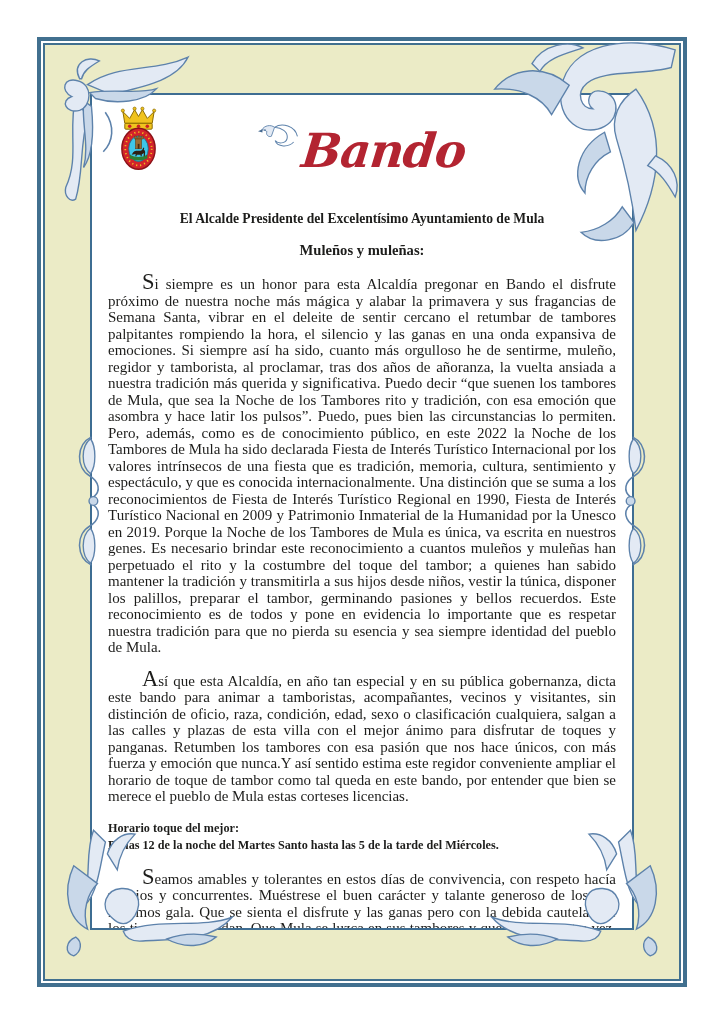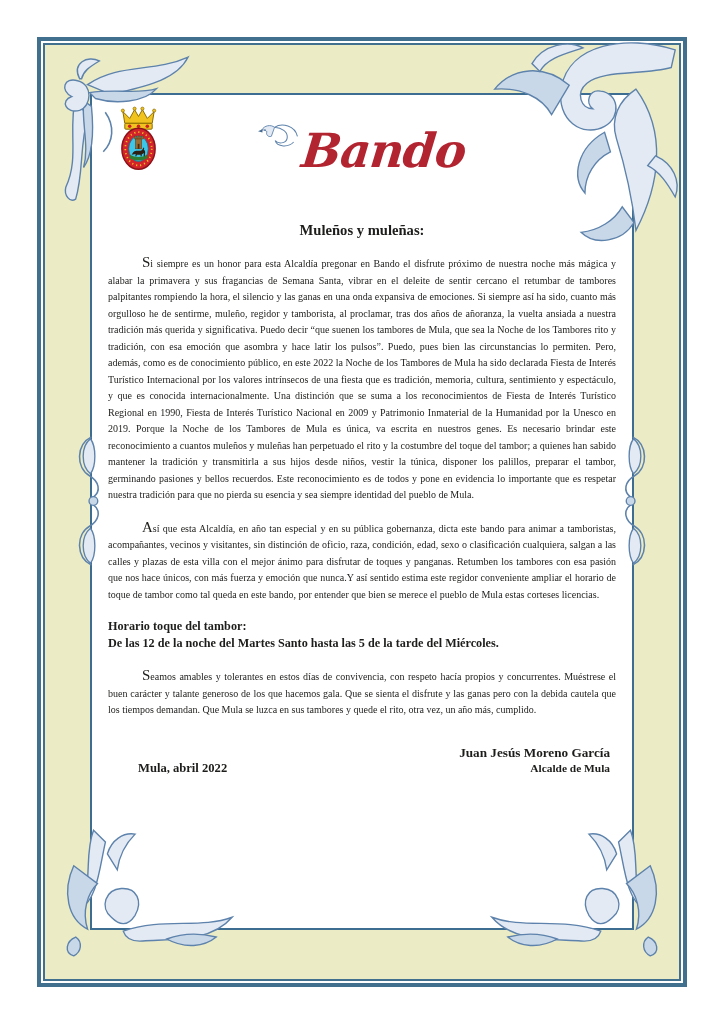--- a/index.html
+++ b/index.html
@@ -14,21 +14,21 @@
   
   .masthead{position:relative;height:112px;}
   .coat{position:absolute;left:8px;top:10px;width:45px;height:66px;}
   .title-row{position:absolute;left:0;right:0;top:26px;text-align:center;white-space:nowrap;}
   .bird{display:inline-block;width:42px;height:28px;vertical-align:18px;margin-right:2px;}
   .bando{display:inline-block;font-family:"DejaVu Serif", serif;font-style:italic;font-weight:bold;
          font-size:47px;line-height:1;color:#b32431;letter-spacing:-1px;transform:skewX(-6deg);}
   .mayor-heading{text-align:center;font-weight:bold;font-size:13.6px;margin-top:4px;}
   .salutation{font-weight:bold;font-size:14.6px;margin-top:15px;text-align:center;}
   
-  .bodytext{margin:15px 0 0 0;text-align:justify;font-size:10px;line-height:16.5px;
+  .bodytext{margin:15px 0 0 0;text-align:justify;font-size:15px;line-height:16.5px;
             text-indent:34px;}
   .bodytext::first-letter{font-size:1.5em;}
   .schedule{margin-top:15px;font-weight:bold;font-size:12.2px;line-height:17px;}
   .schedule div{margin:0;}
   
   .footer{margin-top:26px;display:flex;justify-content:space-between;align-items:flex-end;}
   .place-date{margin-left:30px;font-size:12.6px;font-weight:600;}
   .signature{text-align:right;margin-right:6px;}
   .sig-name{font-weight:bold;font-size:13.2px;line-height:16px;}
   .sig-role{font-weight:bold;font-size:11.4px;line-height:15px;}
@@ -79,29 +79,30 @@
             <div class="title-row">
               <svg class="bird" viewBox="0 0 66 44">
                 <path class="o-st" d="M62,24 C58,8 38,2 26,10 C38,11 46,17 46,25 C46,34 34,38 27,31 C30,41 48,42 56,33" stroke-width="2"></path>
                 <path class="o-fl" d="M26,10 C20,5 10,7 6,14 C10,14 13,15 14,17 C12,21 16,26 21,24 Z"></path>
                 <path d="M7,13 L0,16 L7,18 Z" fill="#44688f"></path>
                 <circle cx="11" cy="14" r="1.2" fill="#44688f"></circle>
               </svg><span class="bando">Bando</span>
             </div>
           </div>
 
+          <div class="mayor-heading">El Alcalde Presidente del Excelentísimo Ayuntamiento de Mula</div>
 
           <div class="salutation">Muleños y muleñas:</div>
 
           <p class="bodytext">Si siempre es un honor para esta Alcaldía pregonar en Bando el disfrute próximo de nuestra noche más mágica y alabar la primavera y sus fragancias de Semana Santa, vibrar en el deleite de sentir cercano el retumbar de tambores palpitantes rompiendo la hora, el silencio y las ganas en una onda expansiva de emociones. Si siempre así ha sido, cuanto más orgulloso he de sentirme, muleño, regidor y tamborista, al proclamar, tras dos años de añoranza, la vuelta ansiada a nuestra tradición más querida y significativa. Puedo decir “que suenen los tambores de Mula, que sea la Noche de los Tambores rito y tradición, con esa emoción que asombra y hace latir los pulsos”. Puedo, pues bien las circunstancias lo permiten. Pero, además, como es de conocimiento público, en este 2022  la Noche de los Tambores de Mula ha sido declarada Fiesta de Interés Turístico Internacional por los valores intrínsecos de una fiesta que es tradición, memoria, cultura, sentimiento y espectáculo, y que es conocida internacionalmente.  Una distinción que se suma a los reconocimientos de Fiesta de Interés Turístico Regional en 1990, Fiesta de Interés Turístico Nacional en 2009 y Patrimonio Inmaterial de la Humanidad por la Unesco en 2019. Porque la Noche de los Tambores de Mula es única, va escrita en nuestros genes. Es necesario brindar este reconocimiento a cuantos muleños y muleñas han perpetuado el rito y la costumbre del toque del tambor; a quienes han sabido mantener la tradición y transmitirla a sus hijos desde niños, vestir la túnica, disponer los palillos, preparar el tambor, germinando pasiones y bellos recuerdos. Este reconocimiento es de todos y pone en evidencia lo importante que es respetar nuestra tradición para que no pierda su esencia y sea siempre identidad del pueblo de Mula.</p>
 
           <p class="bodytext">Así que esta Alcaldía, en año tan especial y en su pública gobernanza, dicta este bando para animar a tamboristas, acompañantes, vecinos y visitantes, sin distinción de oficio, raza, condición, edad, sexo o clasificación cualquiera, salgan a las calles y plazas de esta villa con el mejor ánimo  para disfrutar de toques y panganas. Retumben los tambores con esa pasión que nos hace únicos, con más fuerza y emoción que nunca.Y así sentido estima este regidor conveniente ampliar el horario de toque de tambor como tal queda en este bando, por entender que bien se merece el pueblo de Mula estas corteses licencias.</p>
 
           <div class="schedule">
-            <div>Horario toque del tambor:</div>
+            <div>Horario toque del mejor:</div>
             <div>De las 12 de la noche del Martes Santo hasta las 5 de la tarde del Miércoles.</div>
           </div>
 
           <p class="bodytext">Seamos amables y tolerantes en estos días de convivencia, con respeto hacía propios y concurrentes. Muéstrese el buen carácter y talante generoso de los que hacemos gala. Que se sienta el disfrute y las ganas pero con la debida cautela que los tiempos demandan. Que Mula se luzca en sus tambores y quede el rito, otra vez, un año más, cumplido.</p>
 
           <div class="footer">
             <div class="place-date">Mula, abril 2022</div>
             <div class="signature">
               <div class="sig-name">Juan Jesús Moreno García</div>
               <div class="sig-role">Alcalde de Mula</div>

